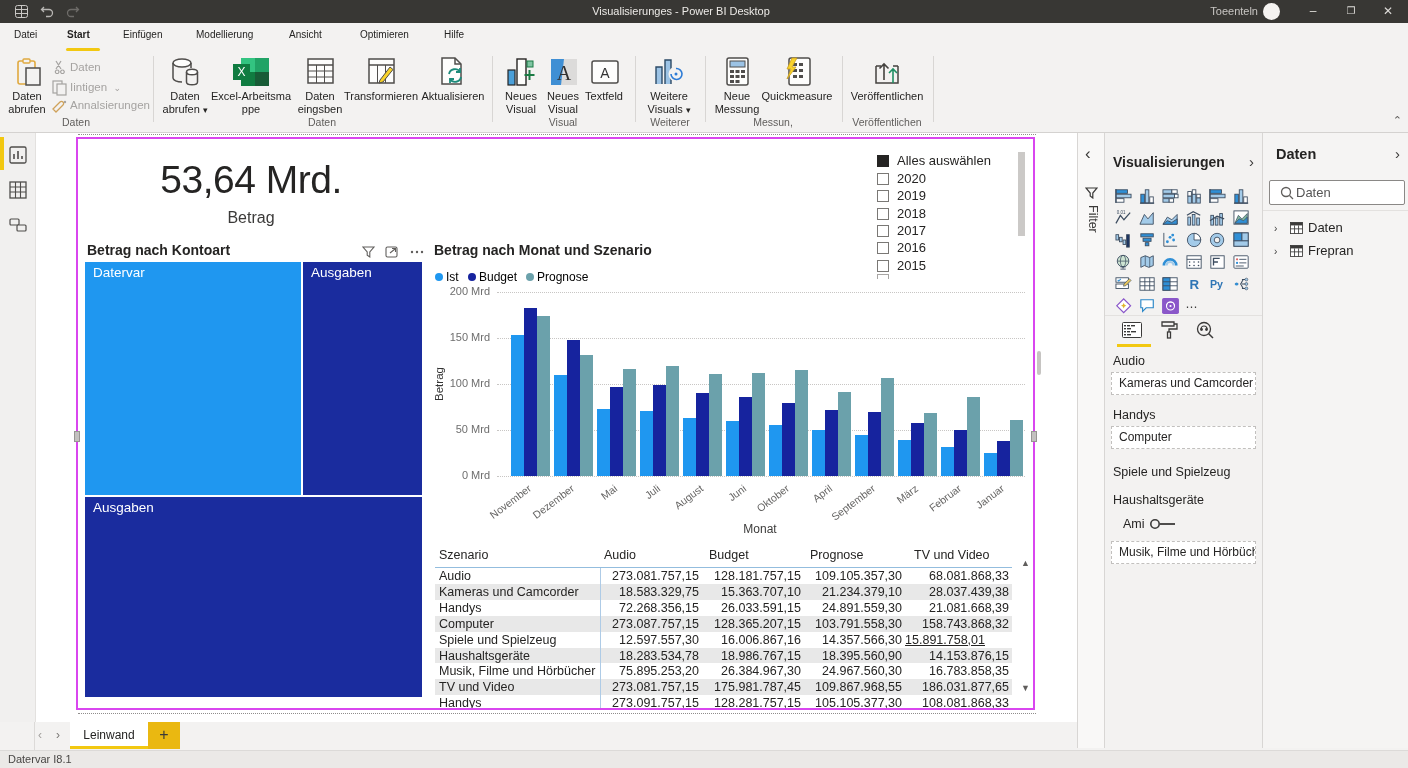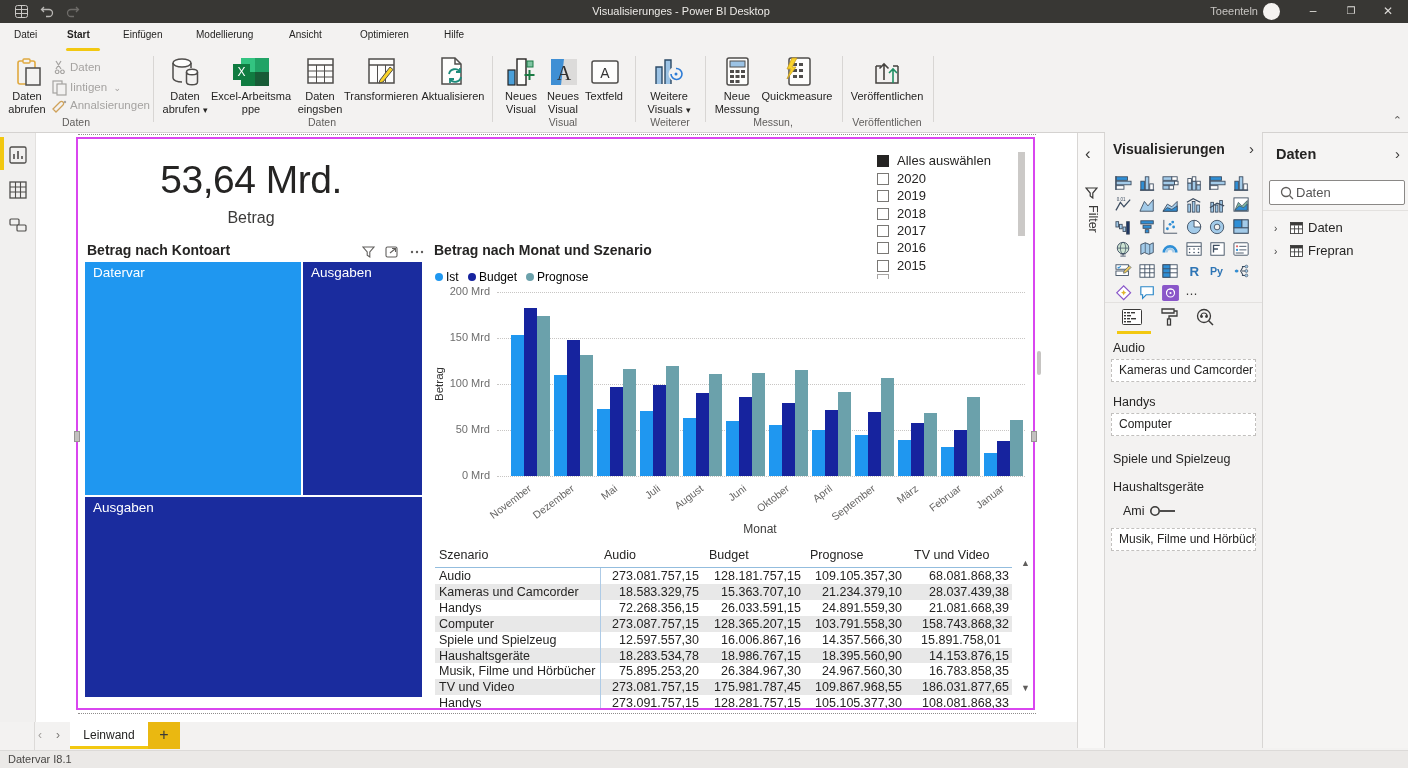--- a/index.html
+++ b/index.html
@@ -68,21 +68,21 @@
 
 .th { position:absolute; top:410px; font-size:12.5px; color:#252423; }
 .trow { position:absolute; left:355px; width:577px; height:16px; font-size:12.5px; color:#252423; }
 .trow .c0 { position:absolute; left:4px; top:1px; }
 .tnum { position:absolute; top:1px; text-align:right; }
 
 
 #filterrail { position:absolute; left:1077px; top:133px; width:28px; height:615px; background:#f9f8f7; border-left:1px solid #d8d6d4; border-right:1px solid #d8d6d4; }
 
 
-#vispanel { position:absolute; left:1105px; top:128px; width:157px; height:615px; background:#f3f2f1; }
+#vispanel { position:absolute; left:1105px; top:141px; width:157px; height:615px; background:#f3f2f1; }
 
 .vicon { position:absolute; width:17px; height:16px; }
 .fwell { position:absolute; left:6px; width:145px; height:23px; background:#ffffff; border:1px dashed #c2c0be; font-size:12px; color:#252423; line-height:21px; padding-left:7px; white-space:nowrap; overflow:hidden; }
 .flabel { position:absolute; left:8px; font-size:12.5px; color:#252423; }
 
 
 #datapanel { position:absolute; left:1262px; top:133px; width:146px; height:615px; background:#f5f4f3; border-left:1px solid #d8d6d4; }
 #searchbox { position:absolute; left:6px; top:47px; width:136px; height:25px; background:#fff; border:1px solid #8a8886; border-radius:2px; font-size:13px; color:#555; }
 
 
@@ -446,21 +446,21 @@
             <span class="tnum" style="left:134px; width:130px;">273.087.757,15</span>
             <span class="tnum" style="left:236px; width:130px;">128.365.207,15</span>
             <span class="tnum" style="left:337px; width:130px;">103.791.558,30</span>
             <span class="tnum" style="left:444px; width:130px;">158.743.868,32</span>
           </div>
           <div class="trow" style="top:493.6px; background:#ffffff;">
             <span class="c0">Spiele und Spielzeug</span>
             <span class="tnum" style="left:134px; width:130px;">12.597.557,30</span>
             <span class="tnum" style="left:236px; width:130px;">16.006.867,16</span>
             <span class="tnum" style="left:337px; width:130px;">14.357.566,30</span>
-            <span class="tnum" style="left:436px; width:130px;">15.891.758,01</span>
+            <span class="tnum" style="left:420px; width:130px;text-decoration:underline;">15.891.758,01</span>
           </div>
           <div class="trow" style="top:509.5px; background:#e8e8e8;">
             <span class="c0">Haushaltsgeräte</span>
             <span class="tnum" style="left:134px; width:130px;">18.283.534,78</span>
             <span class="tnum" style="left:236px; width:130px;">18.986.767,15</span>
             <span class="tnum" style="left:337px; width:130px;">18.395.560,90</span>
             <span class="tnum" style="left:444px; width:130px;">14.153.876,15</span>
           </div>
           <div class="trow" style="top:525.4px; background:#ffffff;">
             <span class="c0">Musik, Filme und Hörbücher</span>

